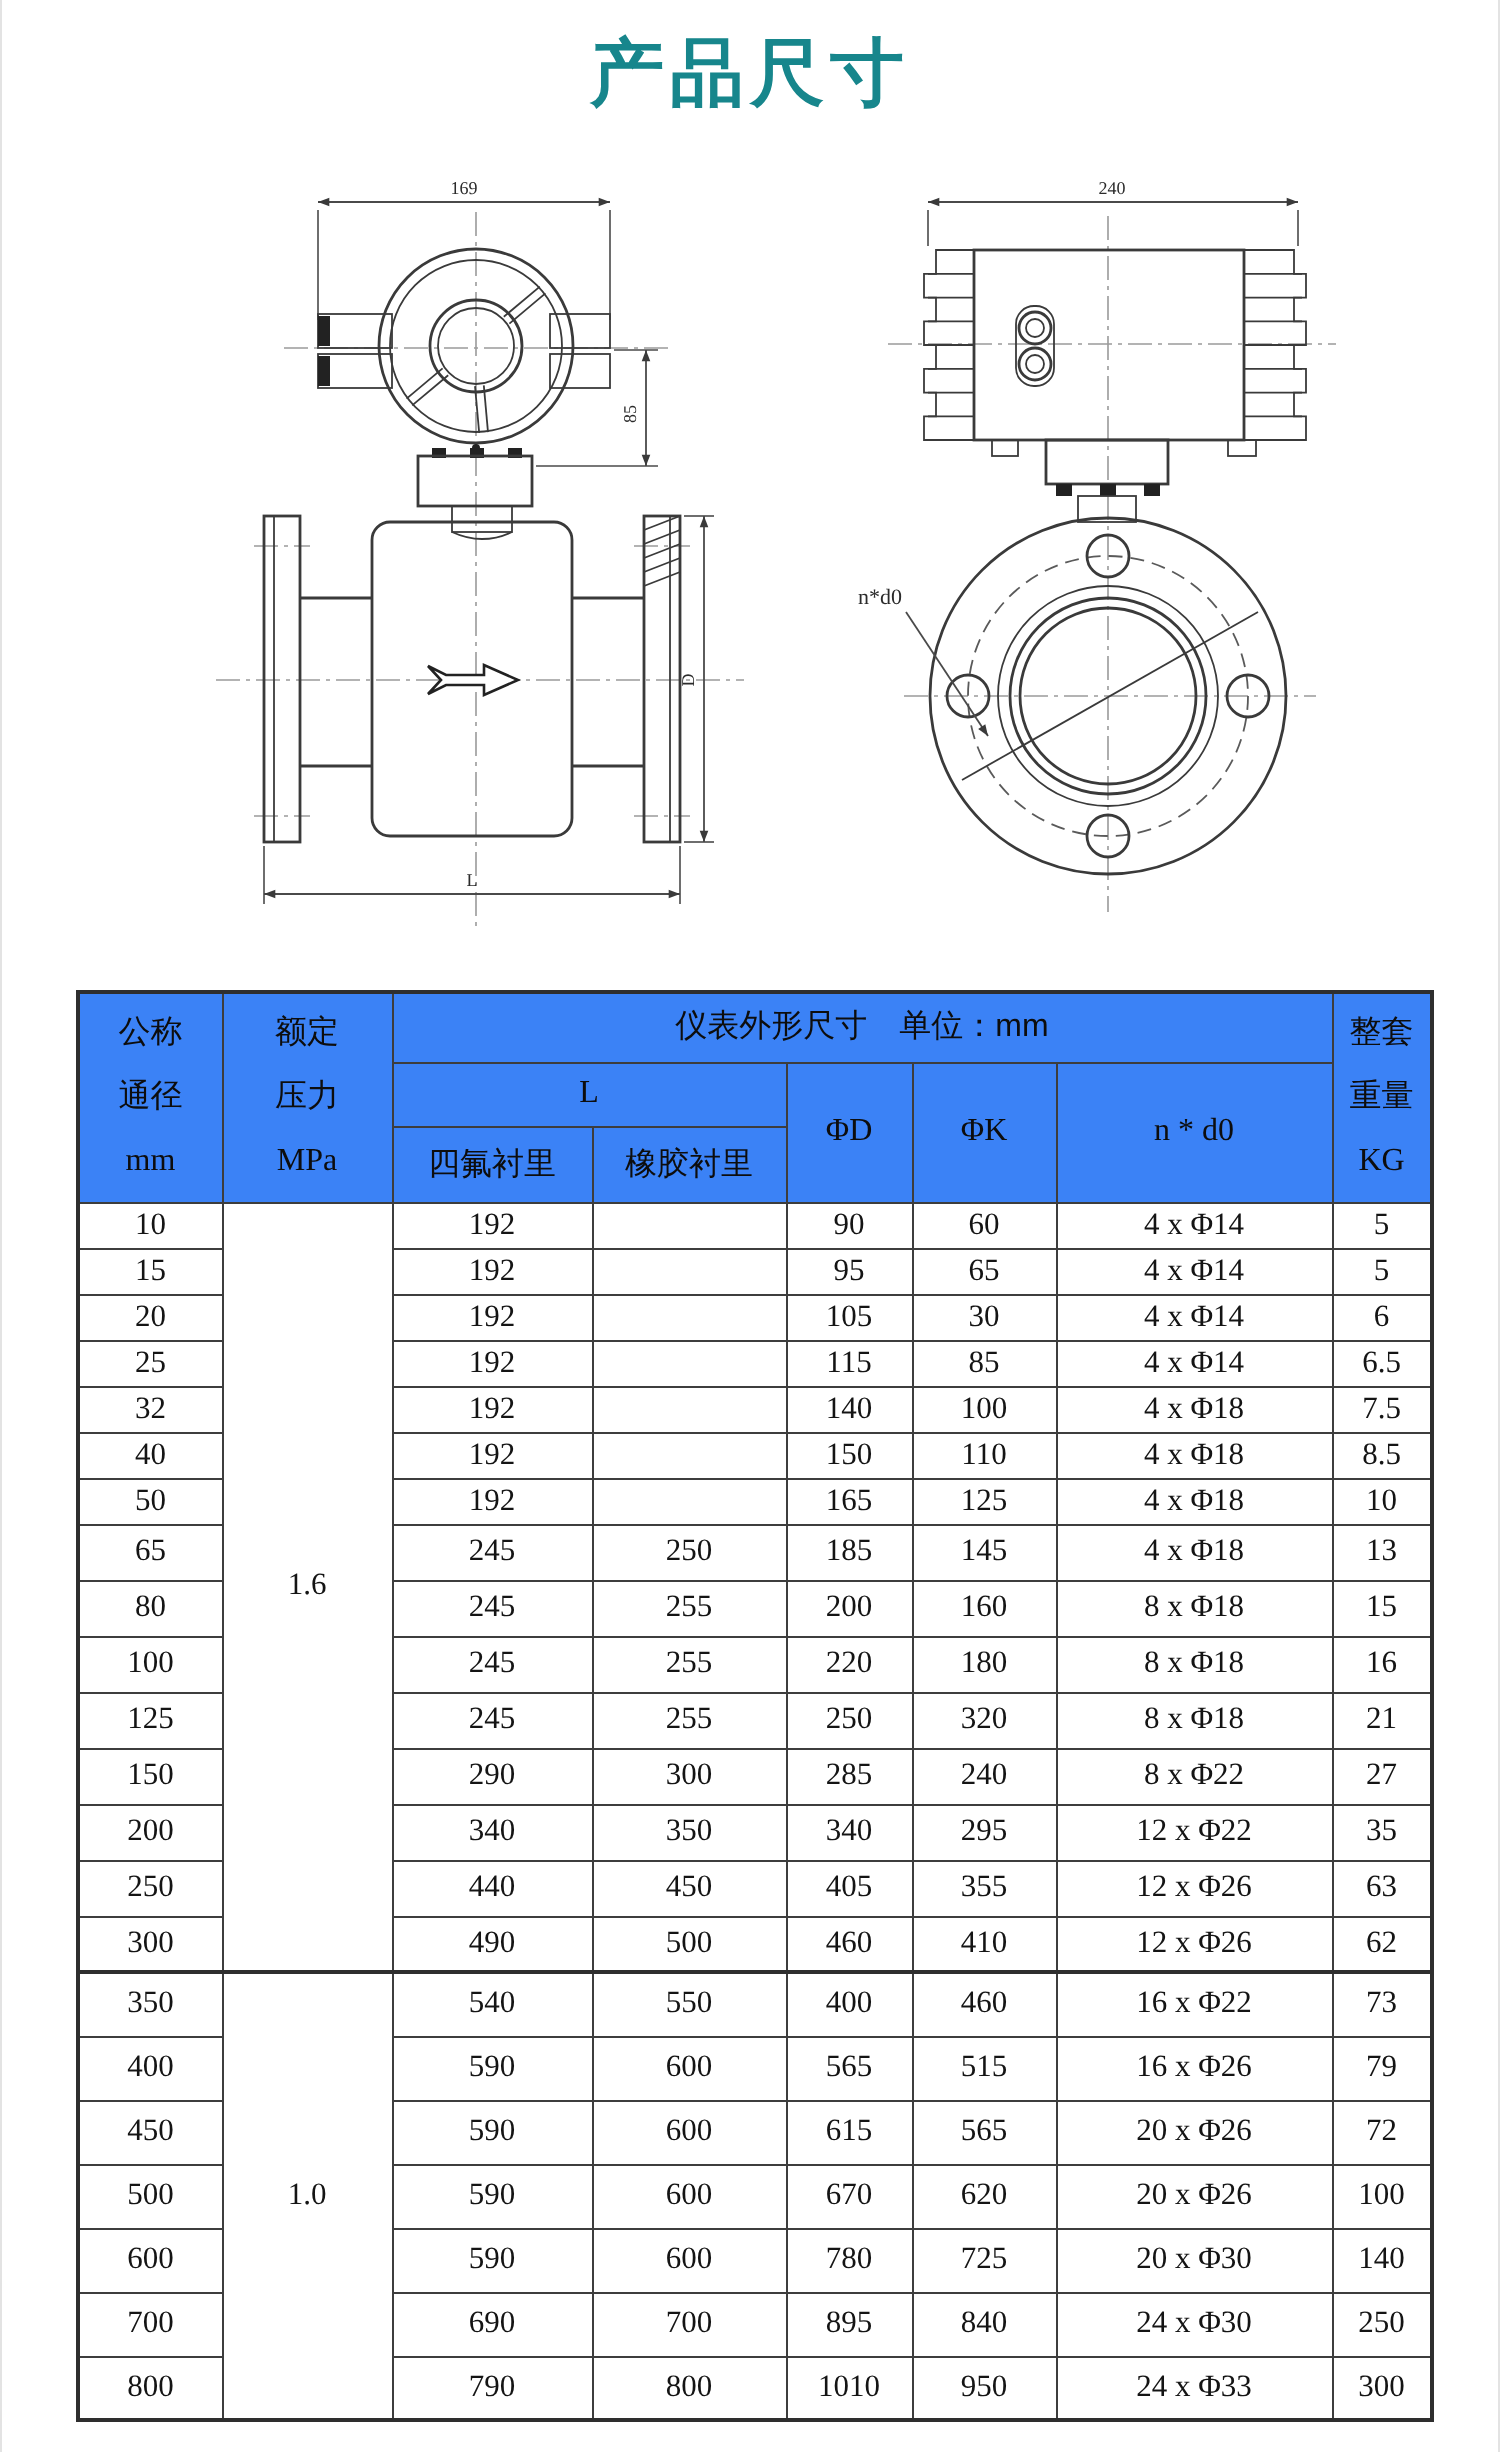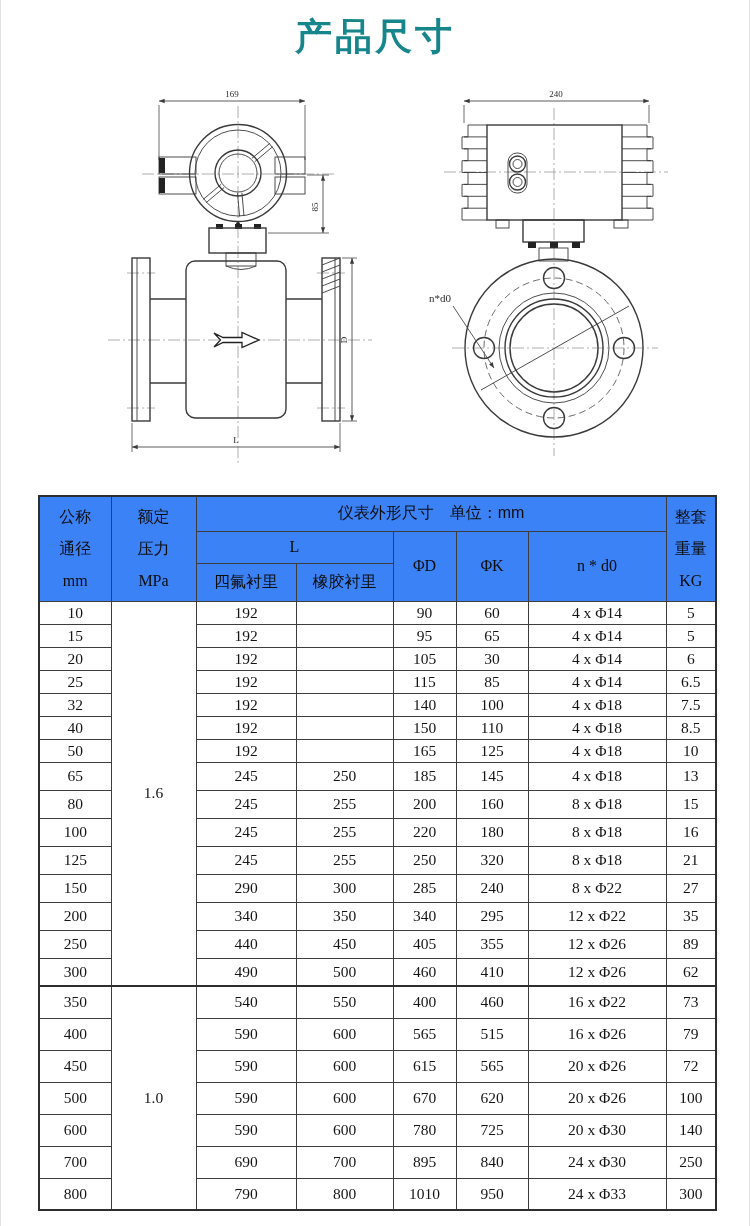--- a/index.html
+++ b/index.html
@@ -382,21 +382,21 @@
             <td>12 x Φ22</td>
             <td>35</td>
           </tr>
           <tr>
             <td>250</td>
             <td>440</td>
             <td>450</td>
             <td>405</td>
             <td>355</td>
             <td>12 x Φ26</td>
-            <td>89</td>
+            <td>63</td>
           </tr>
           <tr>
             <td>300</td>
             <td>490</td>
             <td>500</td>
             <td>460</td>
             <td>410</td>
             <td>12 x Φ26</td>
             <td>62</td>
           </tr>

